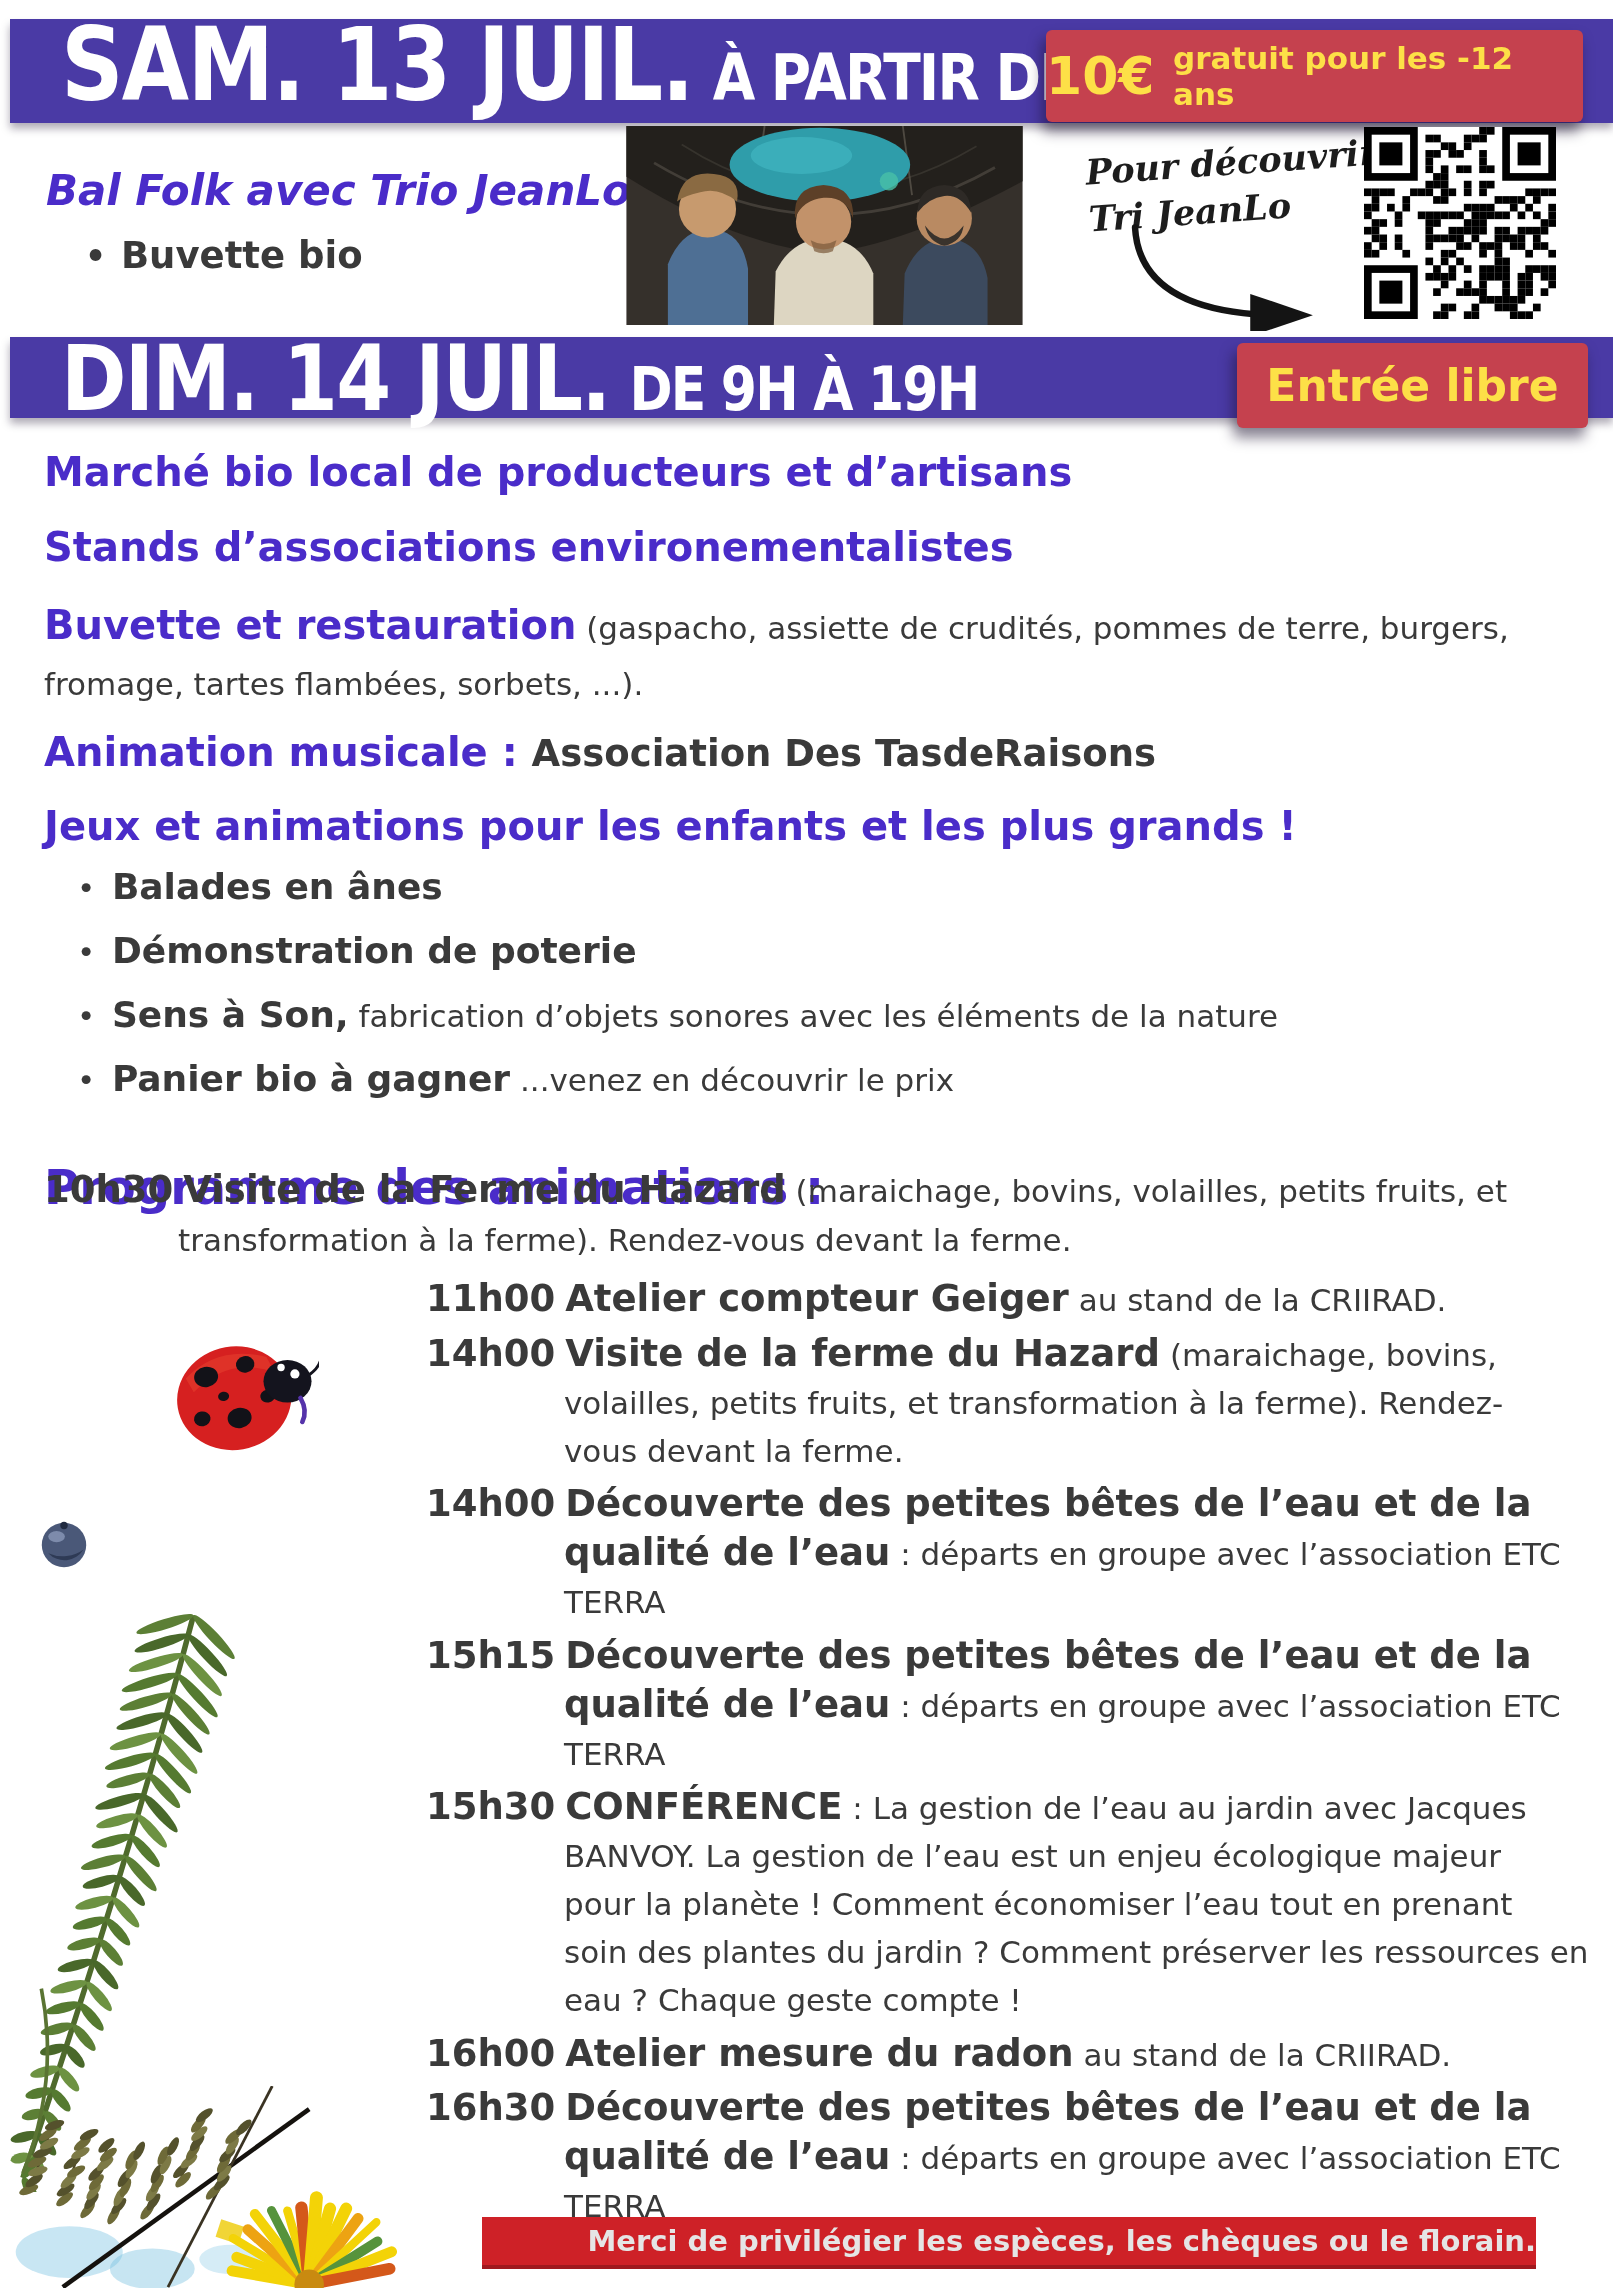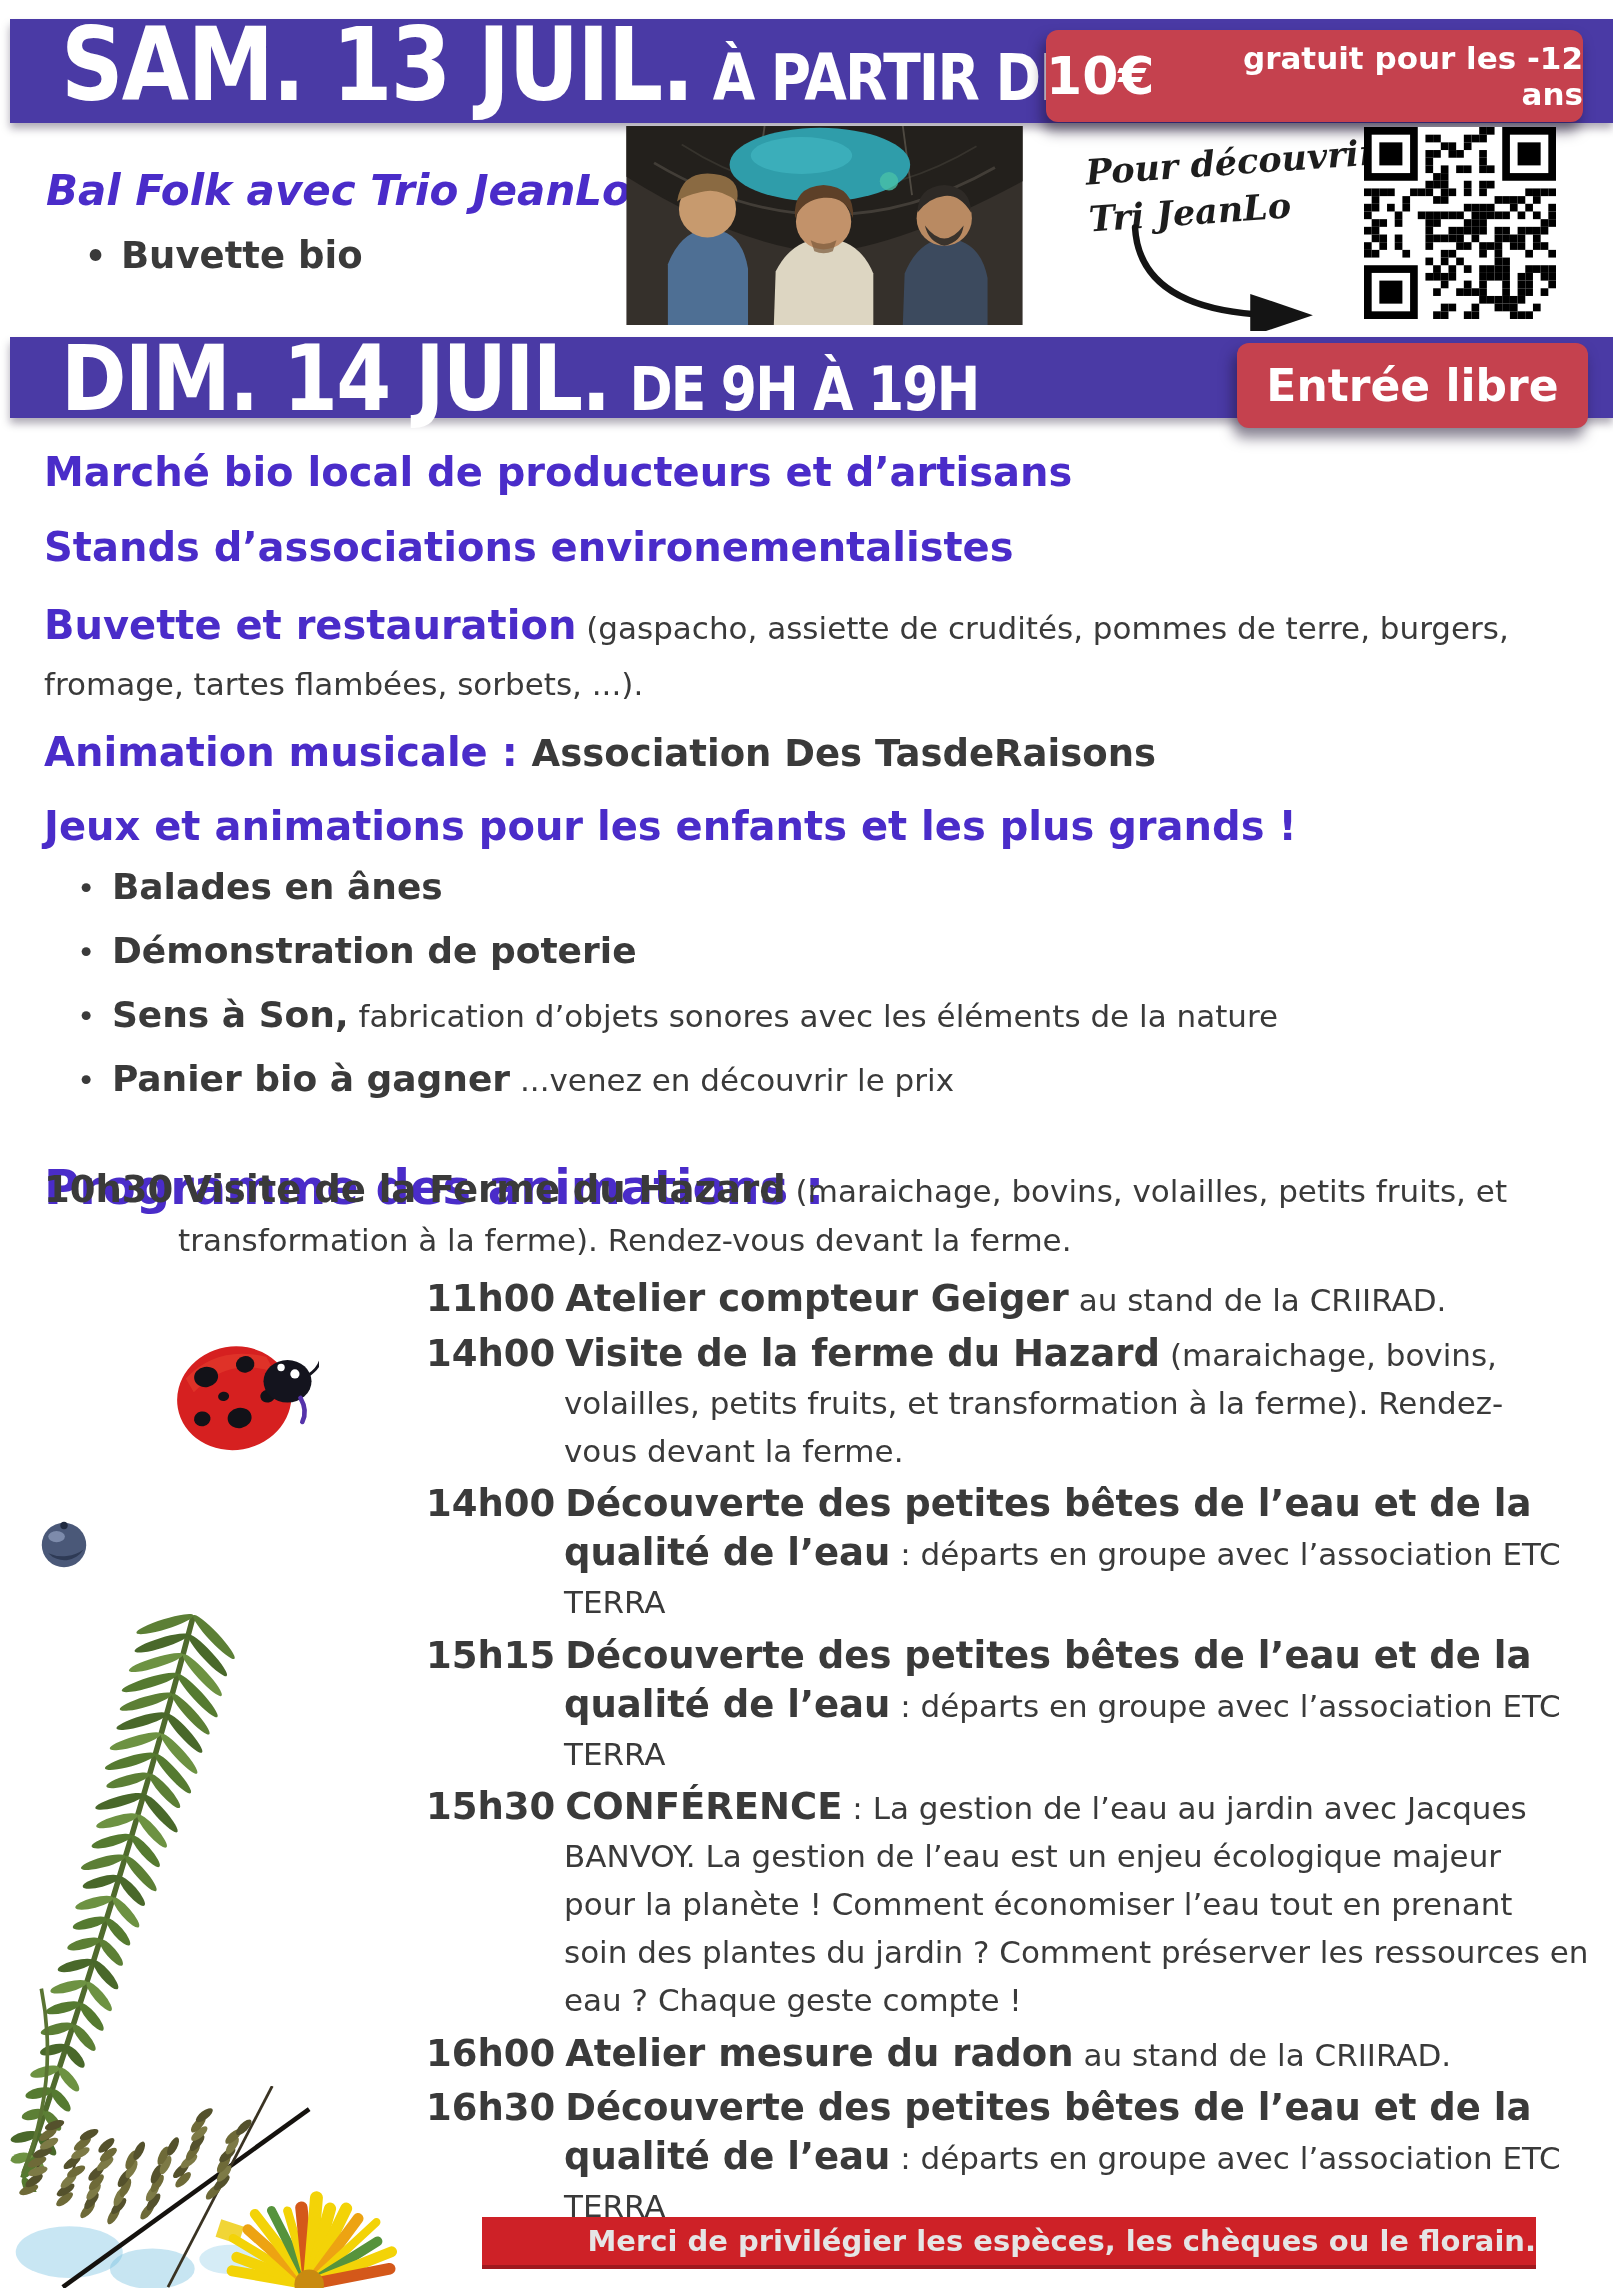--- a/index.html
+++ b/index.html
@@ -25,24 +25,23 @@
   #banner-sat{top:18.5px;height:104px;}
   #banner-sun{top:337px;height:81px;}
   .banner h1{margin:0;display:flex;align-items:baseline;gap:20px;color:#fff;white-space:nowrap;}
   .stretch{display:inline-block;transform:scaleY(1.16);transform-origin:0 78%;font-weight:bold;letter-spacing:-1.8px;}
   #banner-sat .big{font-size:87px;}
   #banner-sat .small{font-size:55px;}
   #banner-sun .big{font-size:79px;}
   #banner-sun .small{font-size:52px;}
   
   .badge{
-    position:absolute;background:var(--red1);color:#ffffff;border-radius:12px;
+    position:absolute;background:var(--red1);color:#fde047;border-radius:6px;
     display:flex;align-items:baseline;justify-content:center;
     box-shadow:-3.7px 9.2px 13px rgba(25,15,45,.5);
-    text-align:right;
   }
   #price-badge{left:1046px;top:29.5px;width:537px;height:92px;gap:18.5px;align-items:center;}
   #price-badge .amount{font-size:52px;font-weight:bold;}
   #price-badge .note{font-size:31px;font-weight:bold;}
   #entry-badge{left:1237px;top:343px;width:351px;height:85px;align-items:center;font-size:44px;font-weight:bold;}
   
   #event-title{left:46px;top:166px;font-size:42px;font-weight:bold;color:var(--ptext);margin:0;font-style:italic;}
   #sat-bullet{left:85px;top:234px;font-size:37px;font-weight:bold;color:var(--ink);}
   #sat-bullet .dot{margin-right:14.8px;font-size:33px;}
   #trio-photo{left:626px;top:126px;width:397px;height:199px;}

